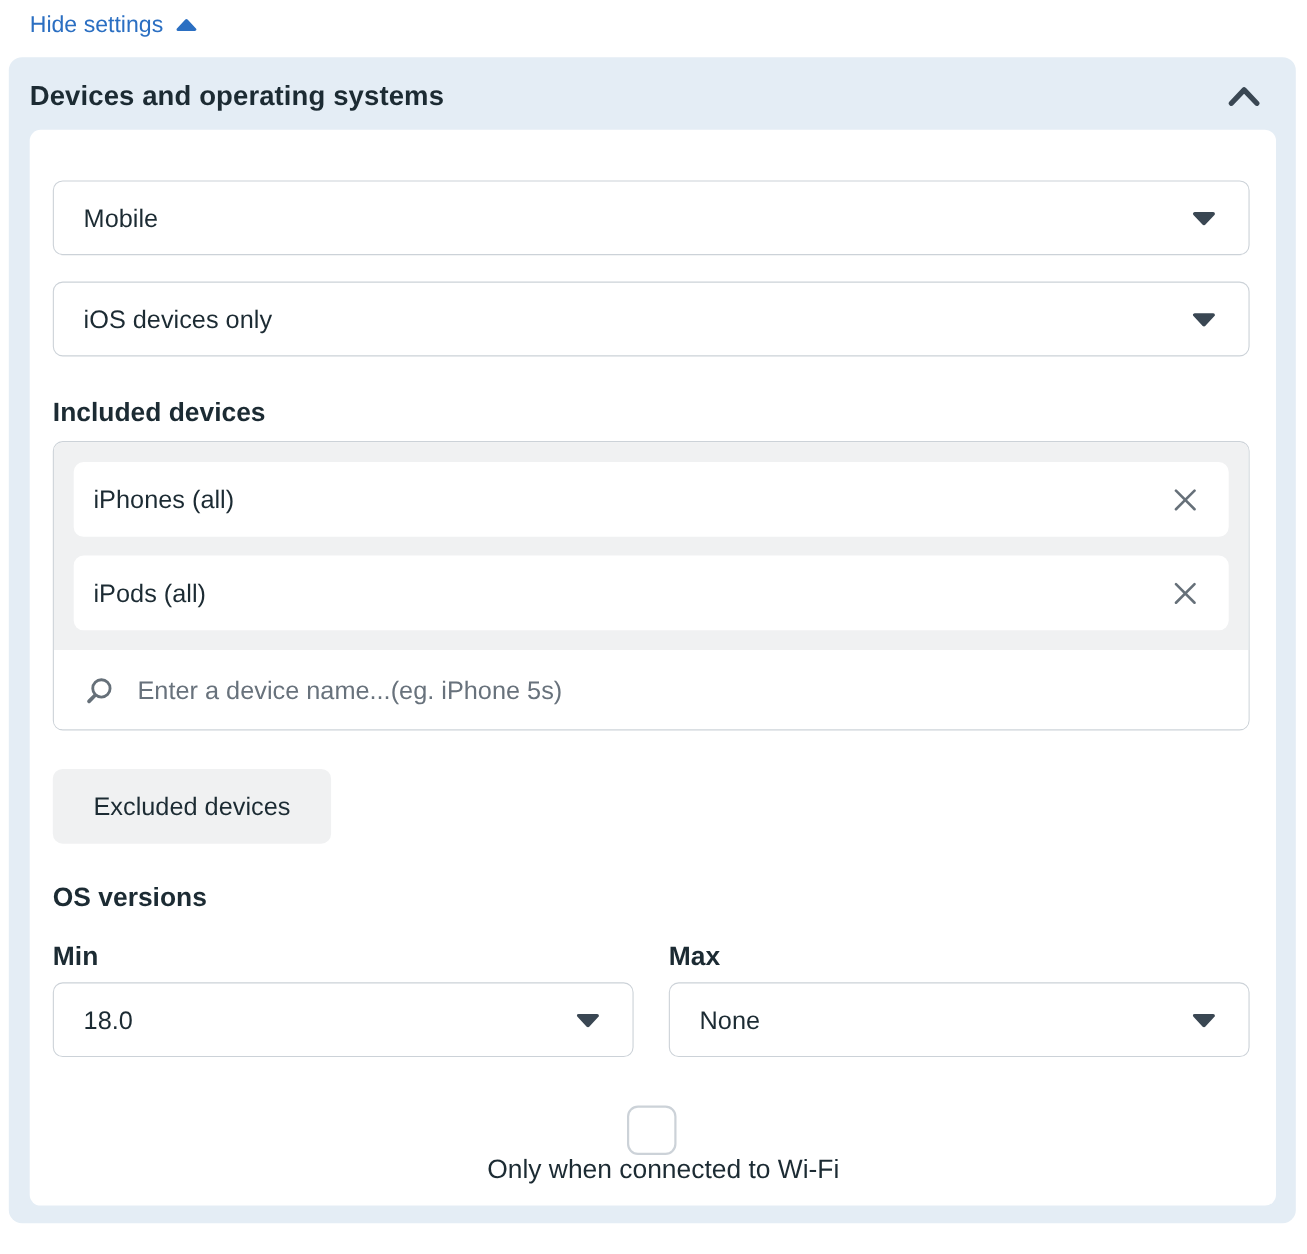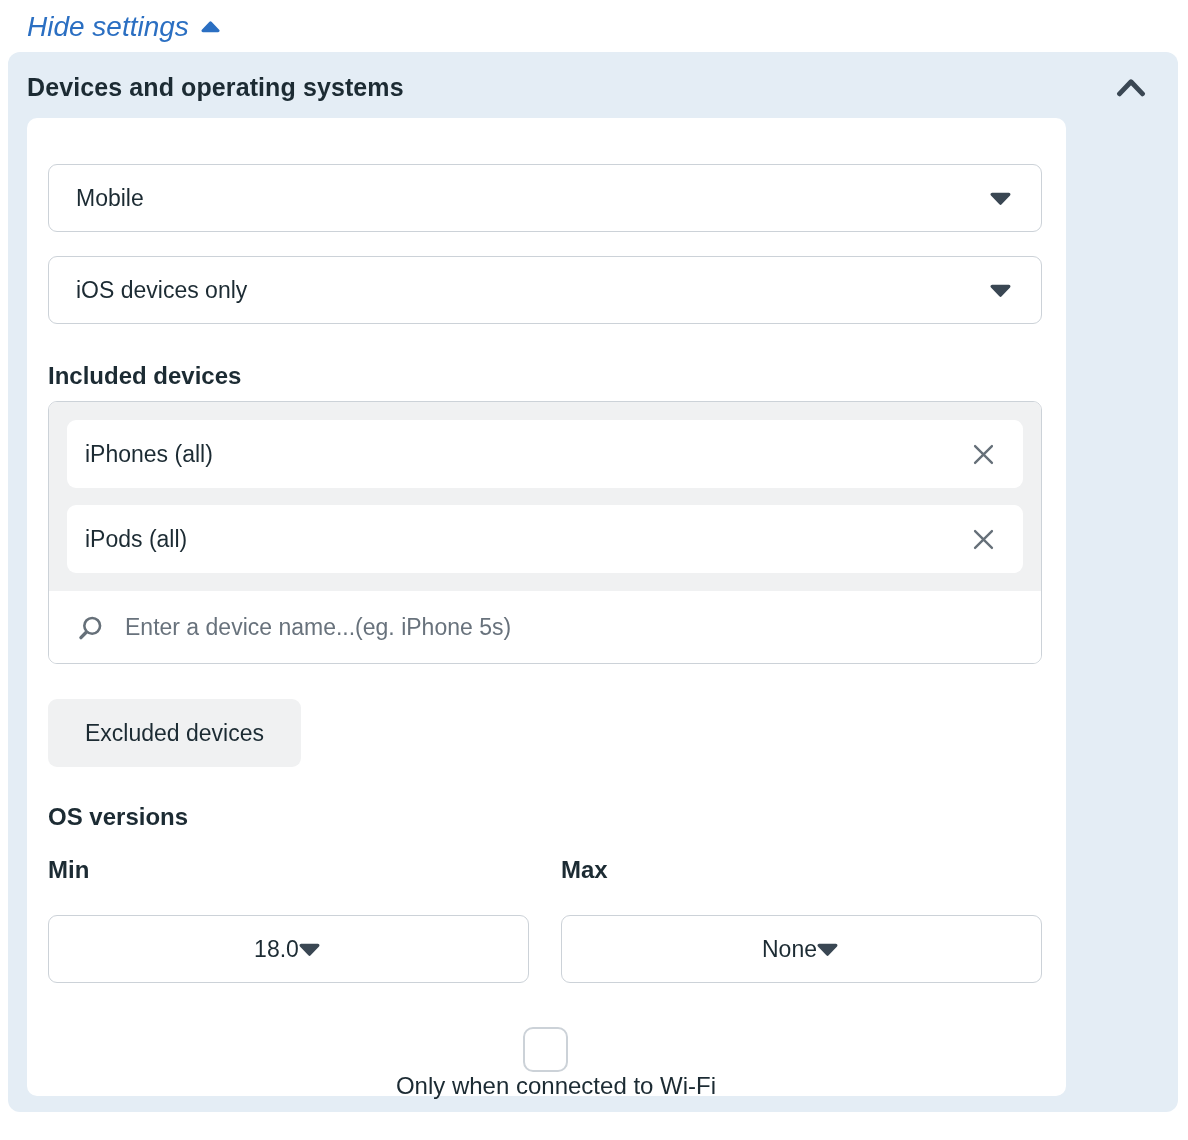--- a/index.html
+++ b/index.html
@@ -15,24 +15,23 @@
 
   
   .hide-settings {
     position: absolute;
     left: 27px;
     top: 11px;
     display: inline-flex;
     align-items: center;
     gap: 12px;
     color: var(--accent-blue);
-    font-size: 28px;
+    font-size: 21px;
     font-weight: 500;
     cursor: pointer;
-    font-style: italic;
   }
   .hide-settings .tri-up { width: 19px; height: 12px; display: block; }
 
   
   .panel {
     position: absolute;
     left: 8px;
     top: 52px;
     width: 1170px;
     height: 1060px;
@@ -60,21 +59,21 @@
     margin-right: 14px;
     display: flex;
     align-items: center;
     color: var(--icon-dark);
   }
   .collapse-btn svg { width: 30px; height: 19px; display: block; }
 
   
   .card {
     margin-top: 17px;
-    width: 1039px;
+    width: 1133px;
     height: 978px;
     background: #ffffff;
     border-radius: 10px;
     padding: 46px 24px 0 21px;
   }
 
   
   .dd {
     height: 68px;
     width: 100%;
@@ -171,21 +170,21 @@
 
   
   .label-os { margin-top: 36px; }
   .minmax-row {
     display: flex;
     gap: 32px;
     margin-top: 25px;
   }
   .minmax-col { flex: 1; }
   .minmax-col .section-label { display: block; }
-  .minmax-col .dd { margin-top: 31px; justify-content: center; }
+  .minmax-col .dd { margin-top: 9px; }
 
   
   .wifi-row {
     margin-top: 44px;
     display: flex;
     align-items: center;
     flex-direction: column;
   }
   .checkbox {
     width: 45px;

